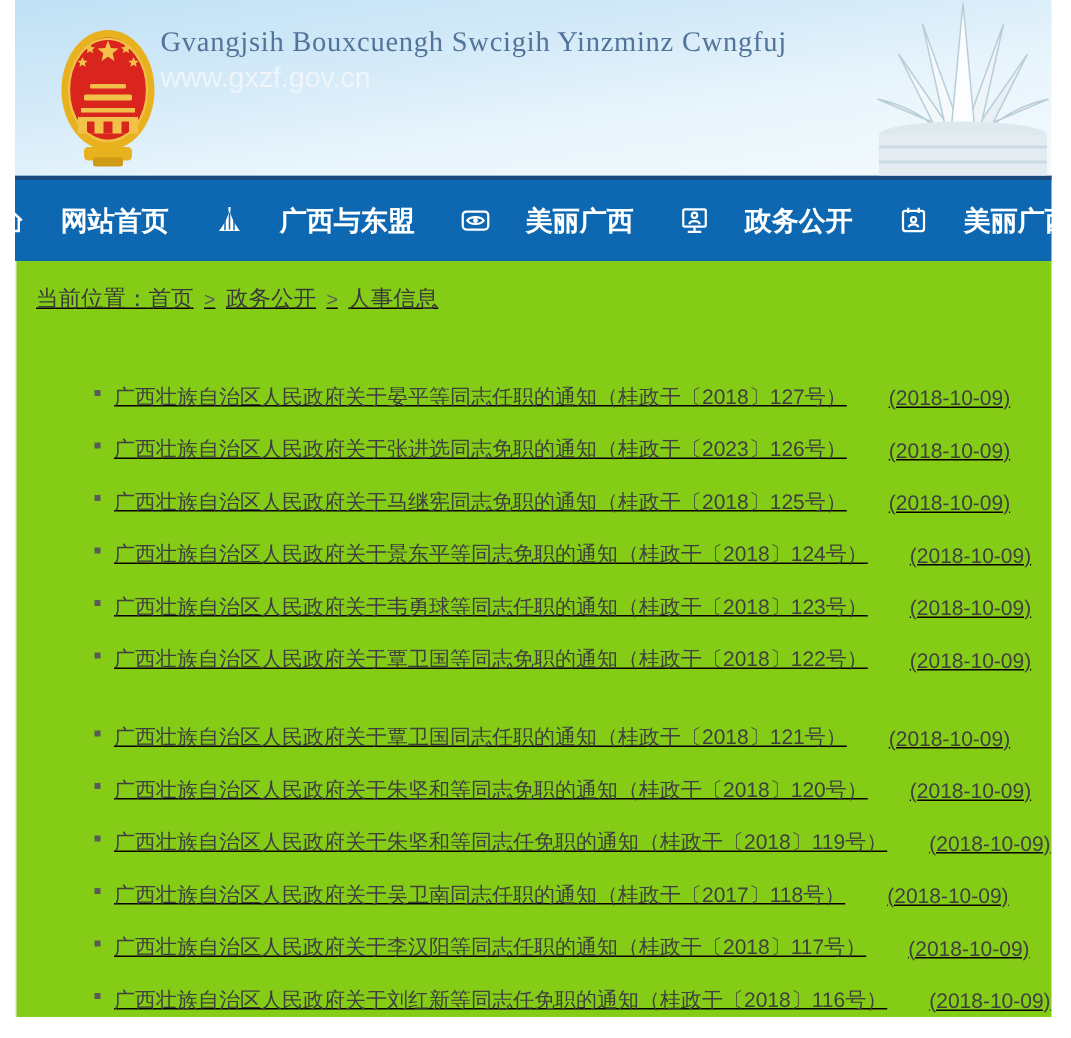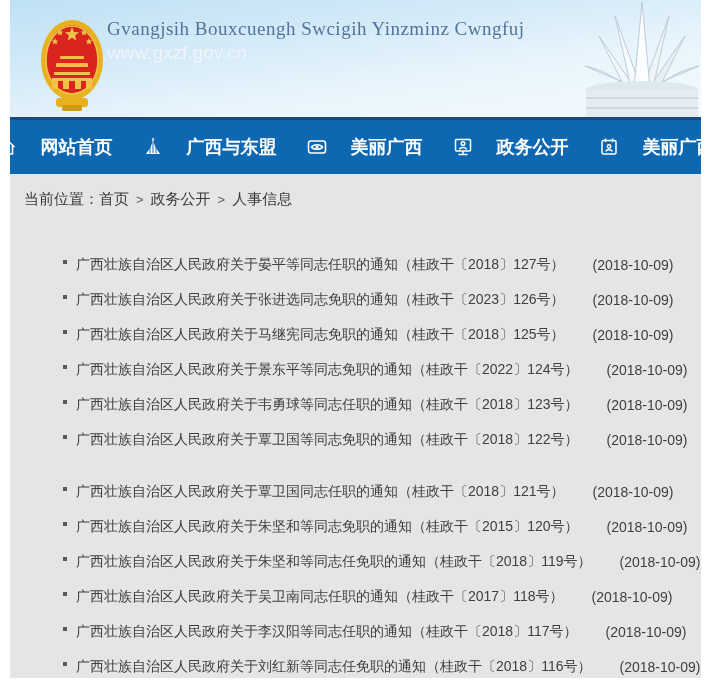--- a/index.html
+++ b/index.html
@@ -42,22 +42,23 @@
   .nav-item {
     display: flex; align-items: center; gap: 24px;
     color: #ffffff; font-size: 18px; font-weight: bold;
     cursor: pointer; white-space: nowrap;
   }
   .nav-item svg { display: block; }
 
   
   .main {
     height: 504px;
-    background: #e5e5e5;
+    background: #84cc16;
     border-left: 1px solid #e8e8e8;
+    text-decoration: underline;
   }
   .breadcrumb {
     padding: 16px 0 0 13px;
     font-size: 15px; color: #3a3a3a;
   }
   .breadcrumb a { color: #3a3a3a; text-decoration: none; cursor: pointer; }
   .breadcrumb .sep { color: #5a5a5a; margin: 0 7px; font-size: 13px; }
 
   .notice-list { margin-top: 38px; }
   .notice-group { list-style: none; }
@@ -196,21 +197,21 @@
           <a class="notice-title">广西壮族自治区人民政府关于张进选同志免职的通知（桂政干〔2023〕126号）</a>
           <span class="notice-date">(2018-10-09)</span>
         </li>
         <li class="notice-item">
           <span class="bullet"></span>
           <a class="notice-title">广西壮族自治区人民政府关于马继宪同志免职的通知（桂政干〔2018〕125号）</a>
           <span class="notice-date">(2018-10-09)</span>
         </li>
         <li class="notice-item">
           <span class="bullet"></span>
-          <a class="notice-title">广西壮族自治区人民政府关于景东平等同志免职的通知（桂政干〔2022〕124号）</a>
+          <a class="notice-title">广西壮族自治区人民政府关于景东平等同志免职的通知（桂政干〔2018〕124号）</a>
           <span class="notice-date">(2018-10-09)</span>
         </li>
         <li class="notice-item">
           <span class="bullet"></span>
           <a class="notice-title">广西壮族自治区人民政府关于韦勇球等同志任职的通知（桂政干〔2018〕123号）</a>
           <span class="notice-date">(2018-10-09)</span>
         </li>
         <li class="notice-item">
           <span class="bullet"></span>
           <a class="notice-title">广西壮族自治区人民政府关于覃卫国等同志免职的通知（桂政干〔2018〕122号）</a>
@@ -219,21 +220,21 @@
       </ul>
 
       <ul class="notice-group second">
         <li class="notice-item">
           <span class="bullet"></span>
           <a class="notice-title">广西壮族自治区人民政府关于覃卫国同志任职的通知（桂政干〔2018〕121号）</a>
           <span class="notice-date">(2018-10-09)</span>
         </li>
         <li class="notice-item">
           <span class="bullet"></span>
-          <a class="notice-title">广西壮族自治区人民政府关于朱坚和等同志免职的通知（桂政干〔2015〕120号）</a>
+          <a class="notice-title">广西壮族自治区人民政府关于朱坚和等同志免职的通知（桂政干〔2018〕120号）</a>
           <span class="notice-date">(2018-10-09)</span>
         </li>
         <li class="notice-item">
           <span class="bullet"></span>
           <a class="notice-title">广西壮族自治区人民政府关于朱坚和等同志任免职的通知（桂政干〔2018〕119号）</a>
           <span class="notice-date">(2018-10-09)</span>
         </li>
         <li class="notice-item">
           <span class="bullet"></span>
           <a class="notice-title">广西壮族自治区人民政府关于吴卫南同志任职的通知（桂政干〔2017〕118号）</a>

